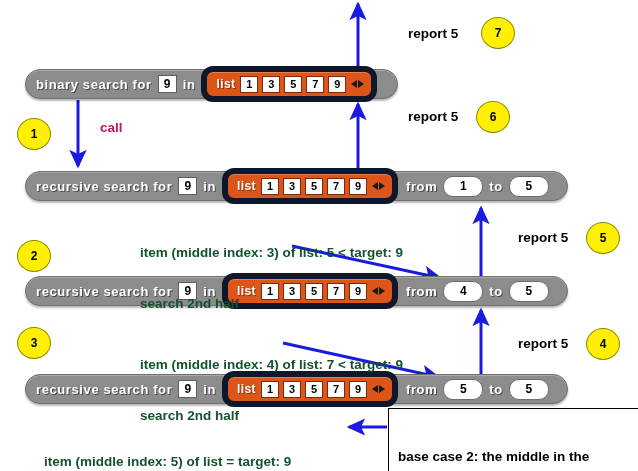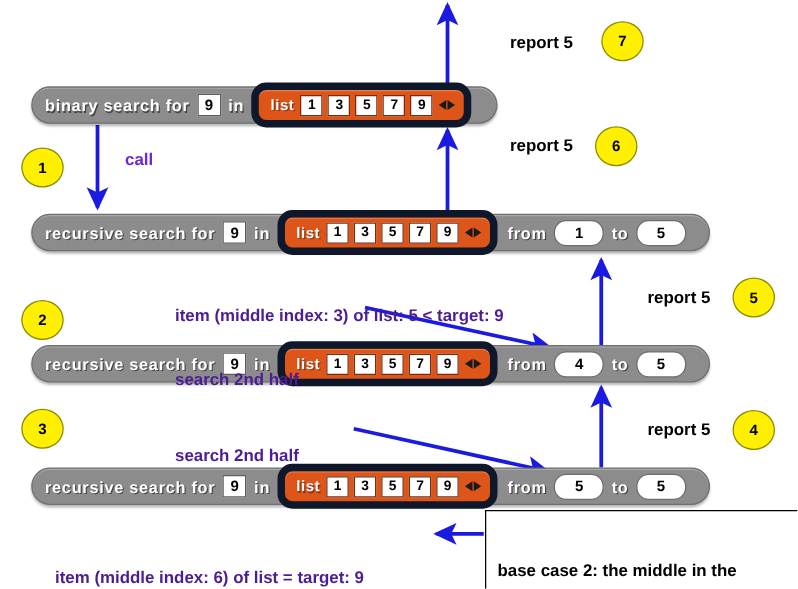--- a/index.html
+++ b/index.html
@@ -75,28 +75,28 @@
   
   .step-circle{
     position:absolute;width:32px;height:30px;
     background:#ffef00;border:1px solid #8a8a00;border-radius:50%;
     display:flex;align-items:center;justify-content:center;
     color:#000;font-size:12px;font-weight:bold;
   }
 
   
   .annot{
-    position:absolute;color:#4c1d95;font-size:13.5px;font-weight:bold;
+    position:absolute;color:#14532d;font-size:13.5px;font-weight:bold;
     line-height:17px;white-space:pre;
   }
   .report-lbl{
     position:absolute;color:#000000;font-size:13.5px;font-weight:bold;white-space:nowrap;text-align:right;
   }
   .call-lbl{
-    position:absolute;color:#6d28d9;font-size:13.5px;font-weight:bold;
+    position:absolute;color:#be185d;font-size:13.5px;font-weight:bold;
   }
   
   .callout{
     position:absolute;background:#ffffff;border:1px solid #000000;
     padding:5px 8px 6px 9px;
     color:#000;font-size:13.5px;font-weight:bold;line-height:17px;
     white-space:pre;
   }
 </style>
 </head>
@@ -226,25 +226,26 @@
   <div class="report-lbl" style="left:518px;top:336px;">report 5</div>
 
   <div class="call-lbl" style="left:100px;top:120px;">call</div>
 
   <div class="annot" style="left:140px;top:210px;">
     <div>item (middle index: 3) of list: 5 &lt; target: 9</div>
     <div>search 2nd half</div>
   </div>
 
   <div class="annot" style="left:140px;top:322px;">
+    <div>item (middle index: 4) of list: 7 &lt; target: 9</div>
     <div>search 2nd half</div>
   </div>
 
   <div class="annot" style="left:44px;top:419px;">
-    <div>item (middle index: 6) of list = target: 9</div>
+    <div>item (middle index: 5) of list = target: 9</div>
   </div>
 
   <div class="callout" style="left:388px;top:408px;width:240px;">
     <div>base case 2: the middle in the</div>
     
   </div>
 
 </div>
 
 </body></html>

